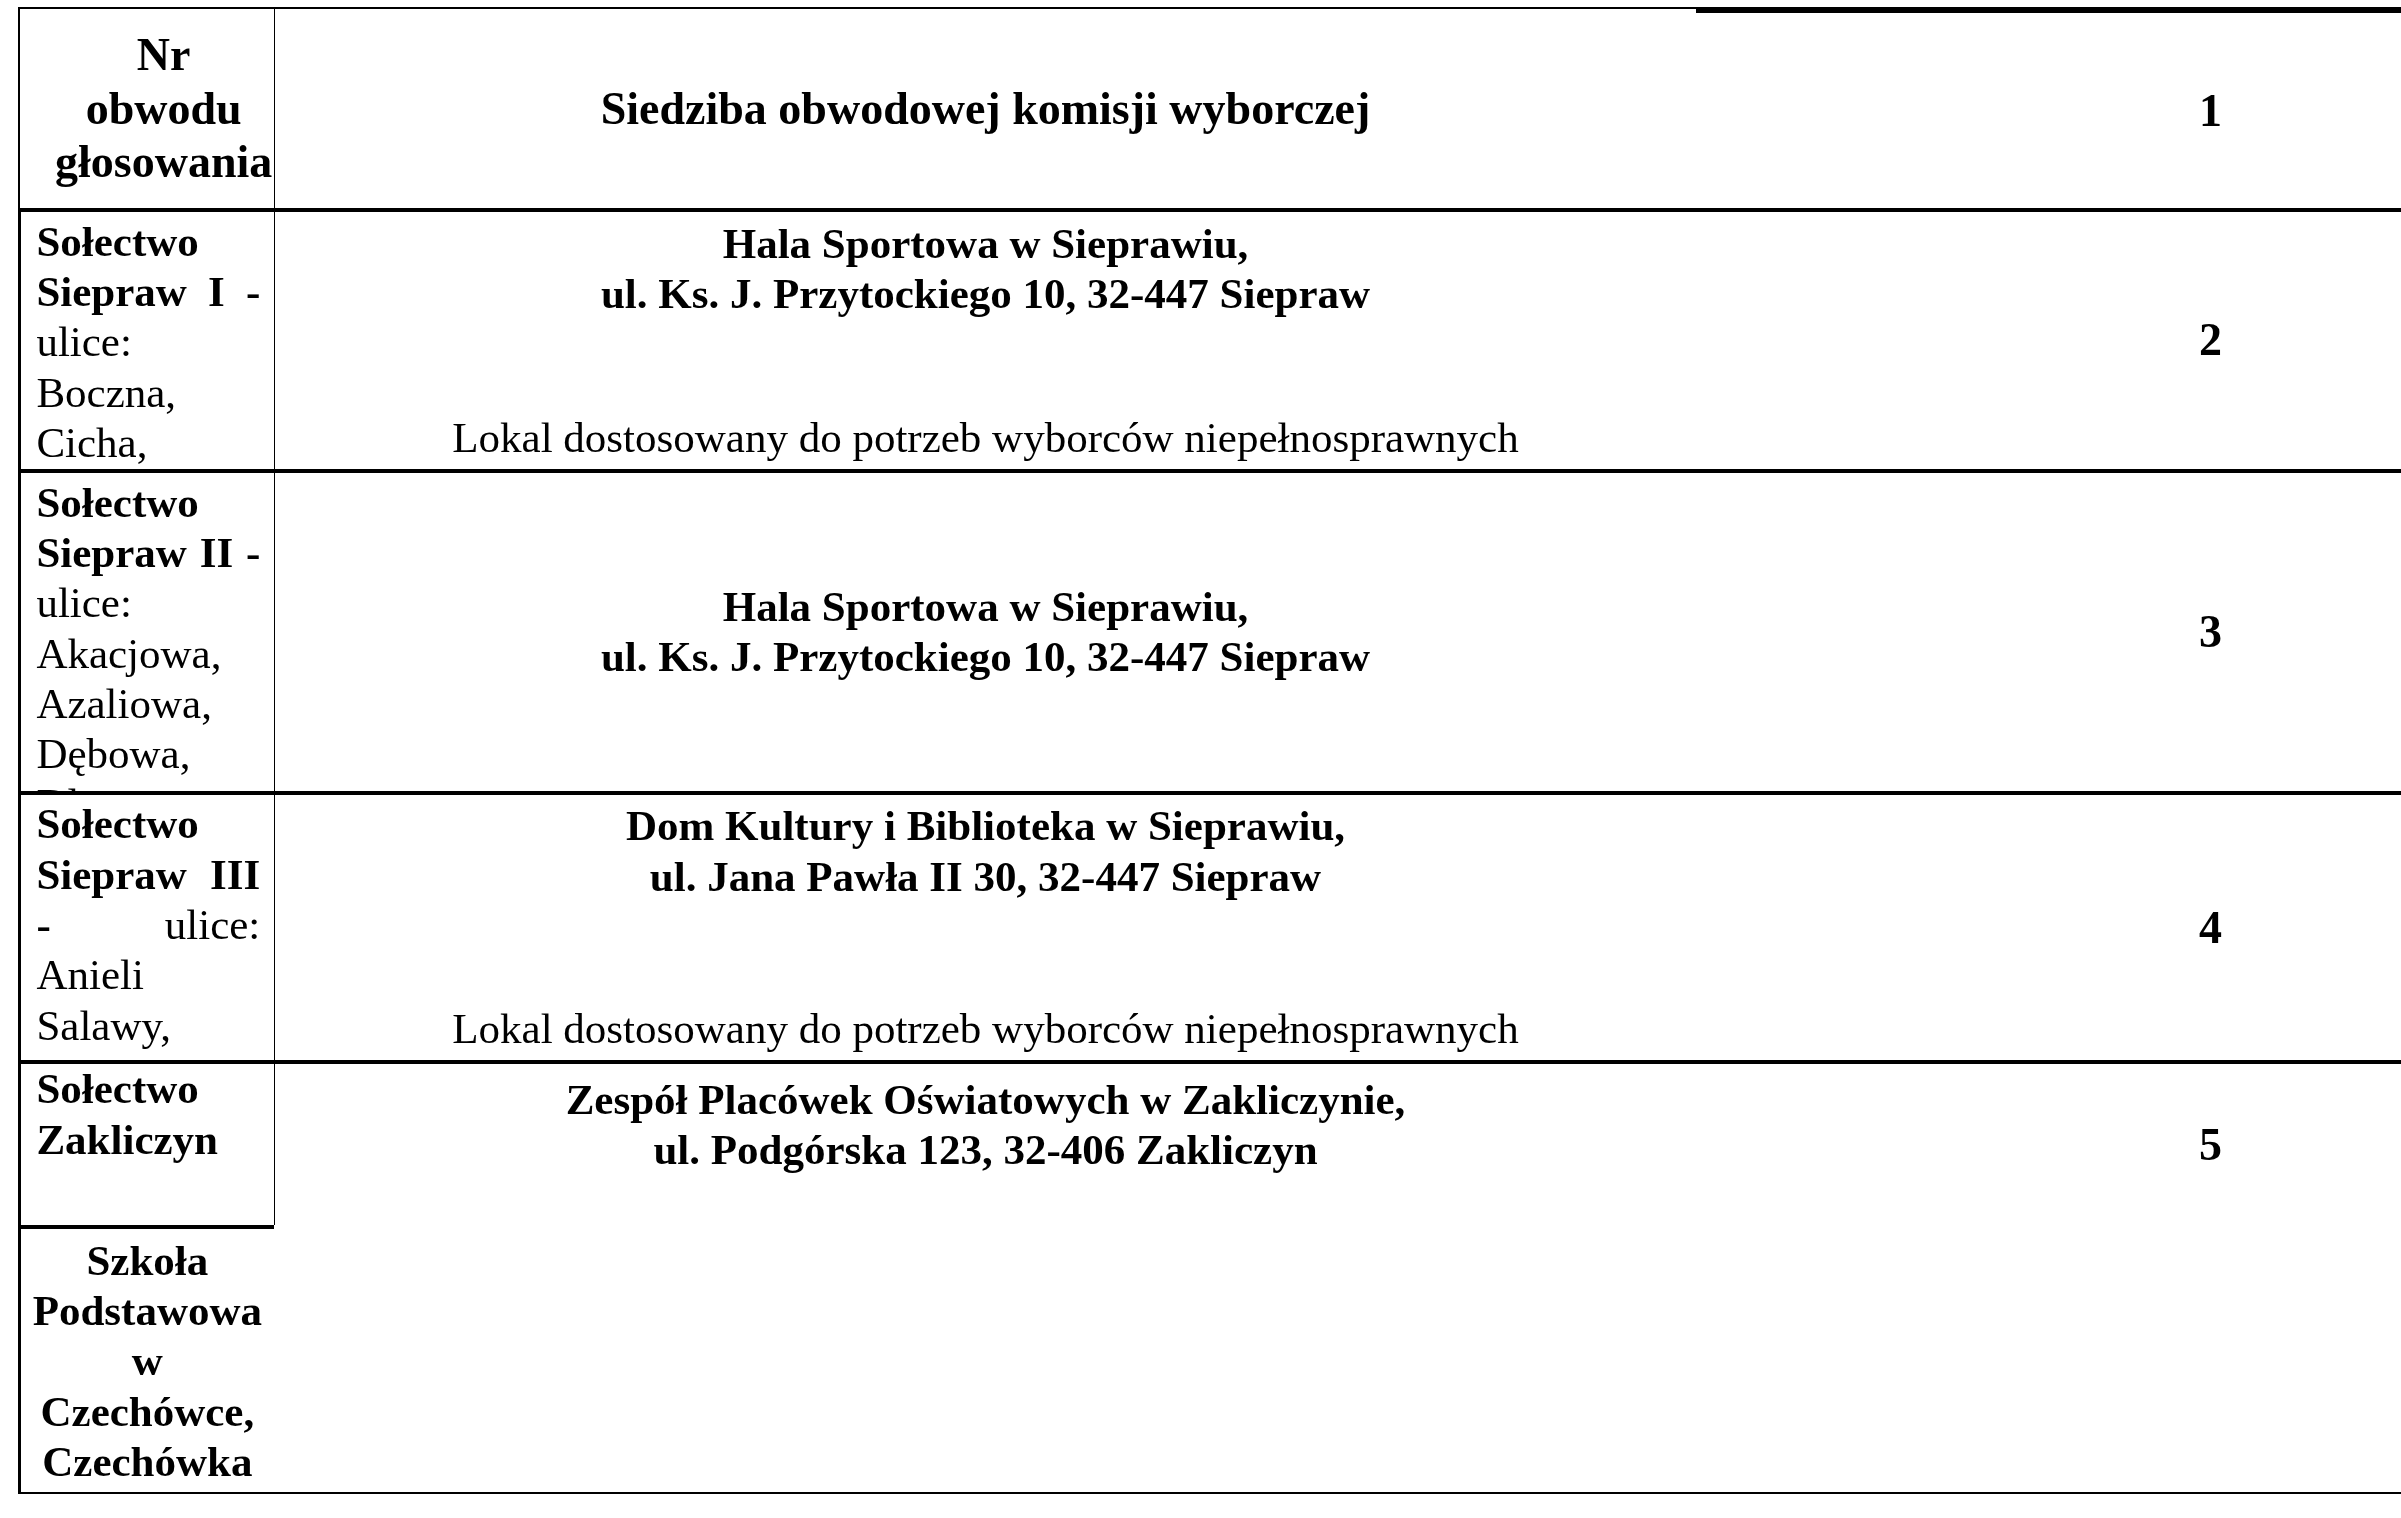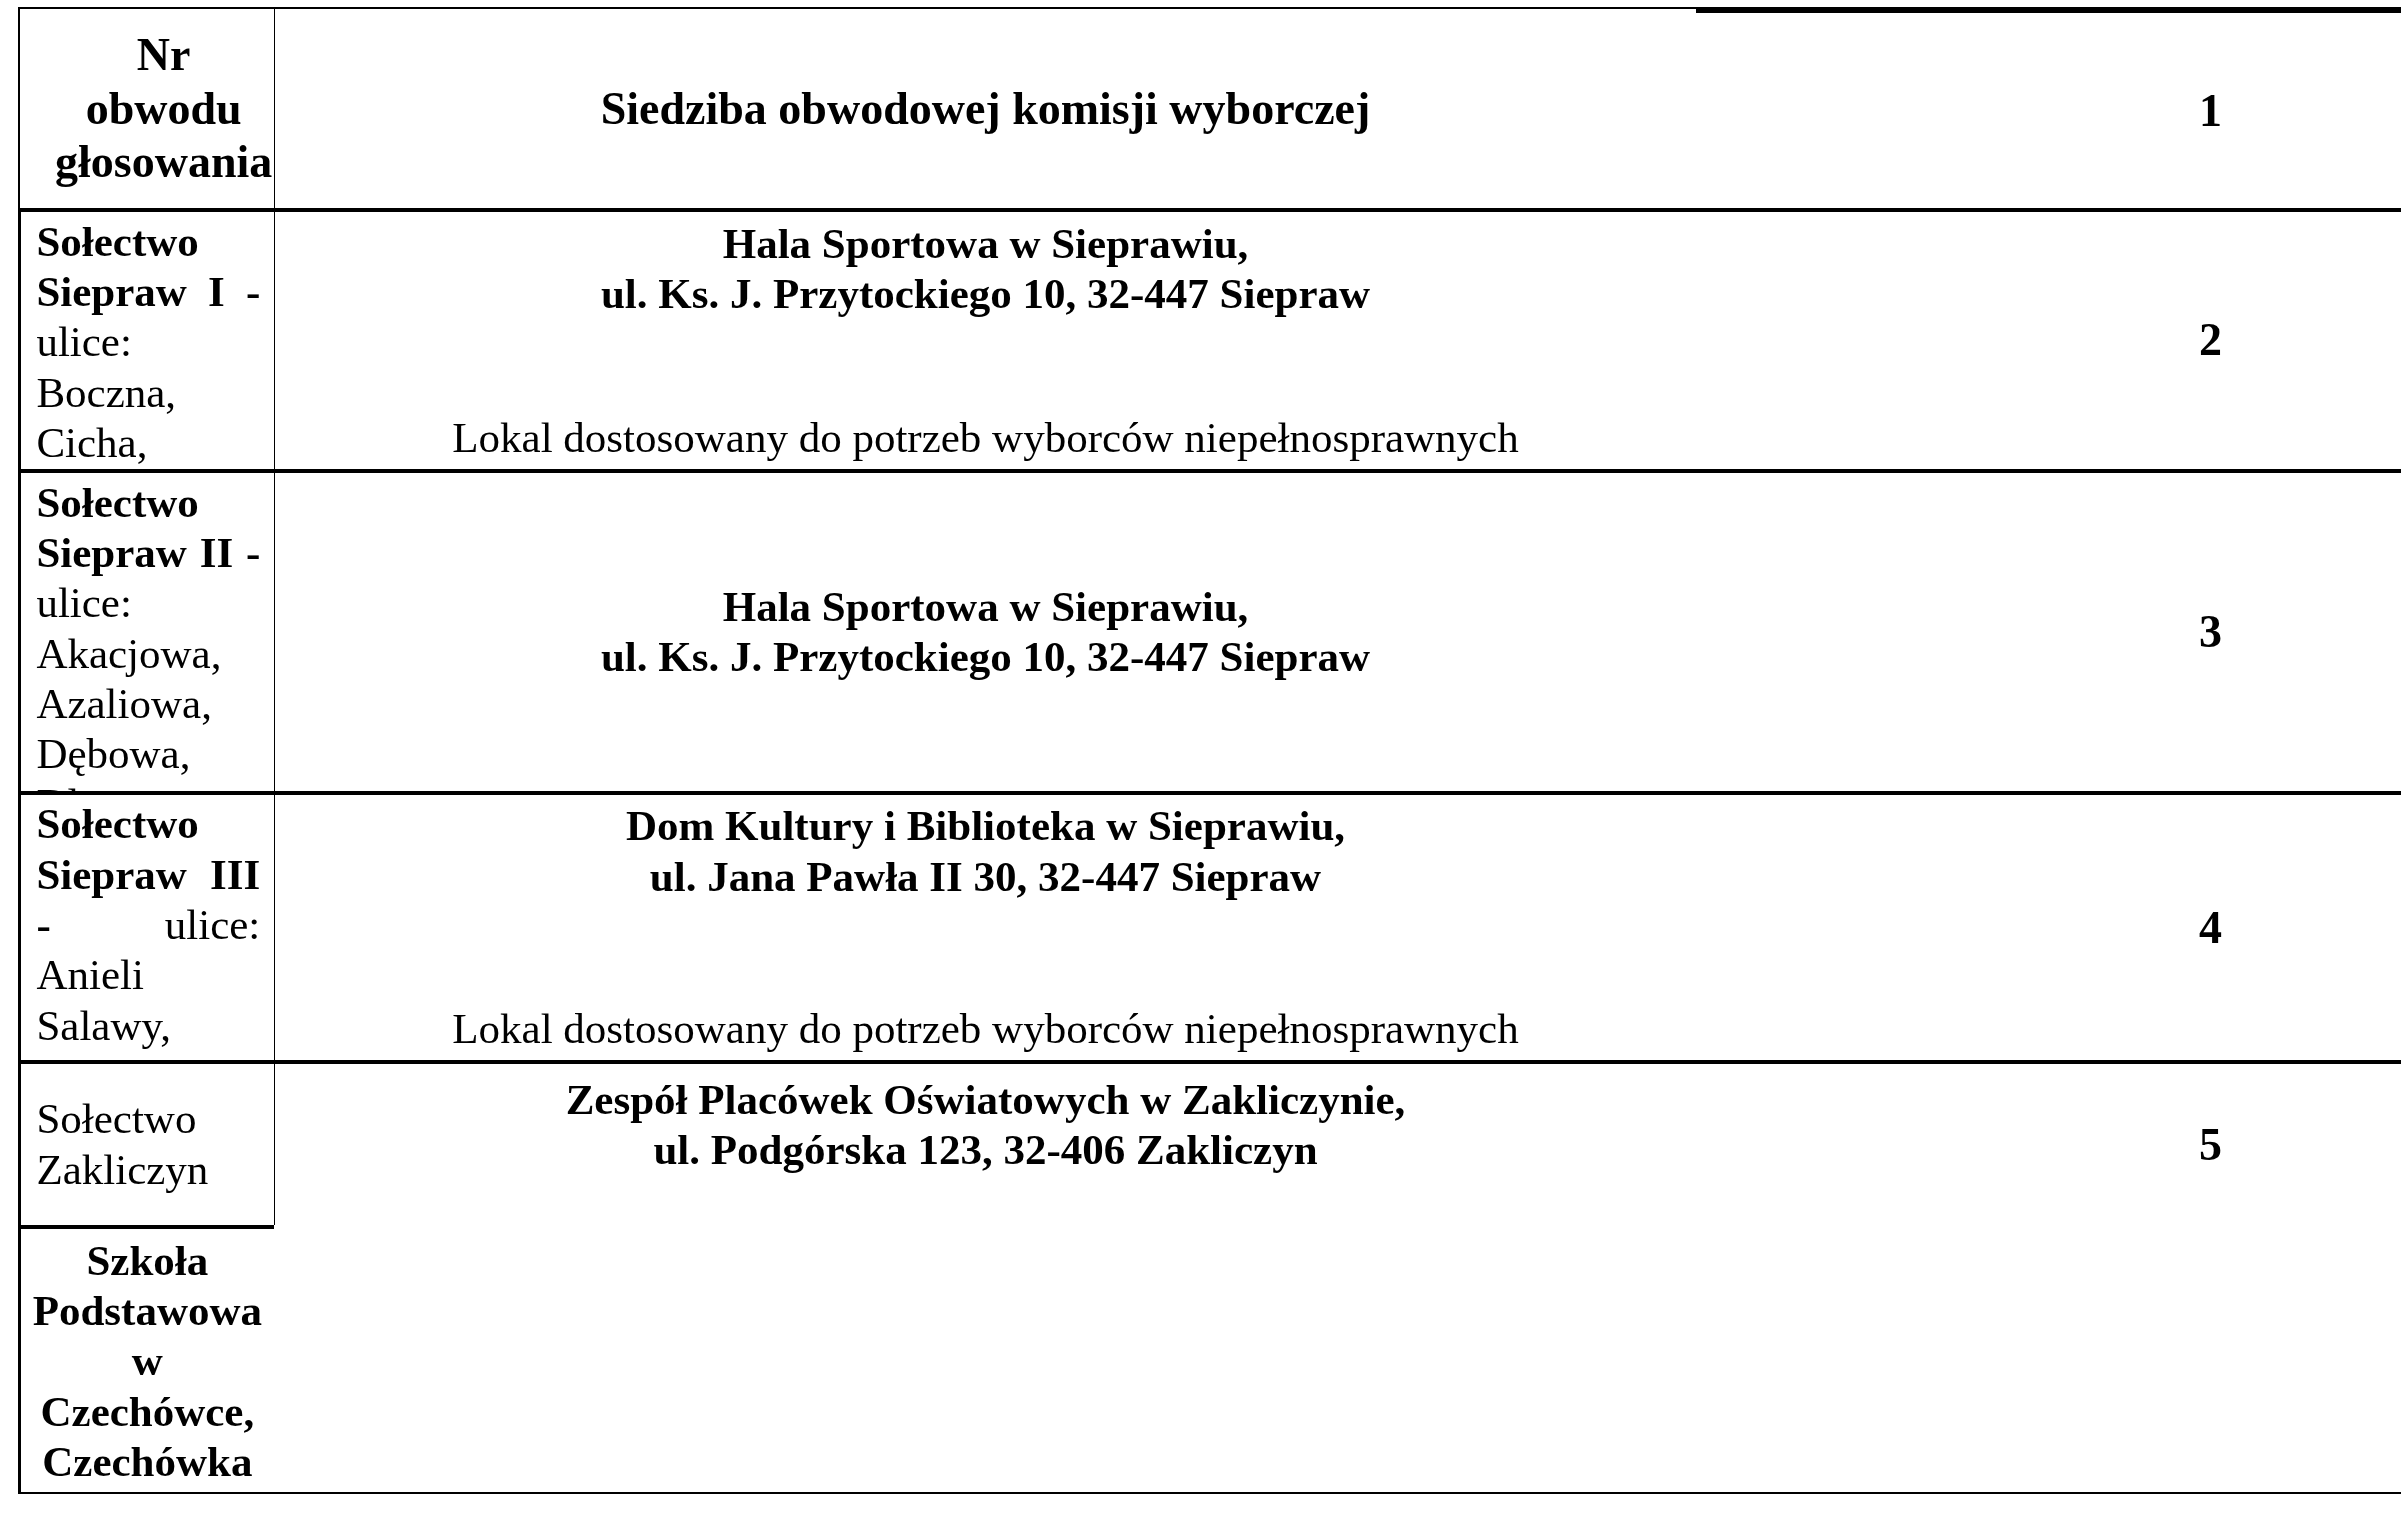--- a/index.html
+++ b/index.html
@@ -53,24 +53,24 @@
     font-weight: bold;
     font-size: 46px;
   }
   .boundaries {
     padding: 4.8px 13.4px 2.9px 15.4px;
     text-align: justify;
   }
   .boundaries p { margin: 0; }
   .boundaries.solo {
     display: flex;
-    align-items: center;
+    align-items: flex-start;
     text-align: left;
     padding: 0 13.4px 0 15.4px;
-    font-weight: normal;
+    font-weight: bold;
   }
   .seat {
     display: flex;
     flex-direction: column;
     text-align: center;
     padding: 6.7px 10.6px 5.8px;
   }
   .seat.seat-split  { justify-content: space-between; }
   .seat.seat-center { justify-content: center; }
   .seat.seat-top    { justify-content: flex-start; padding-top: 10.6px; }

